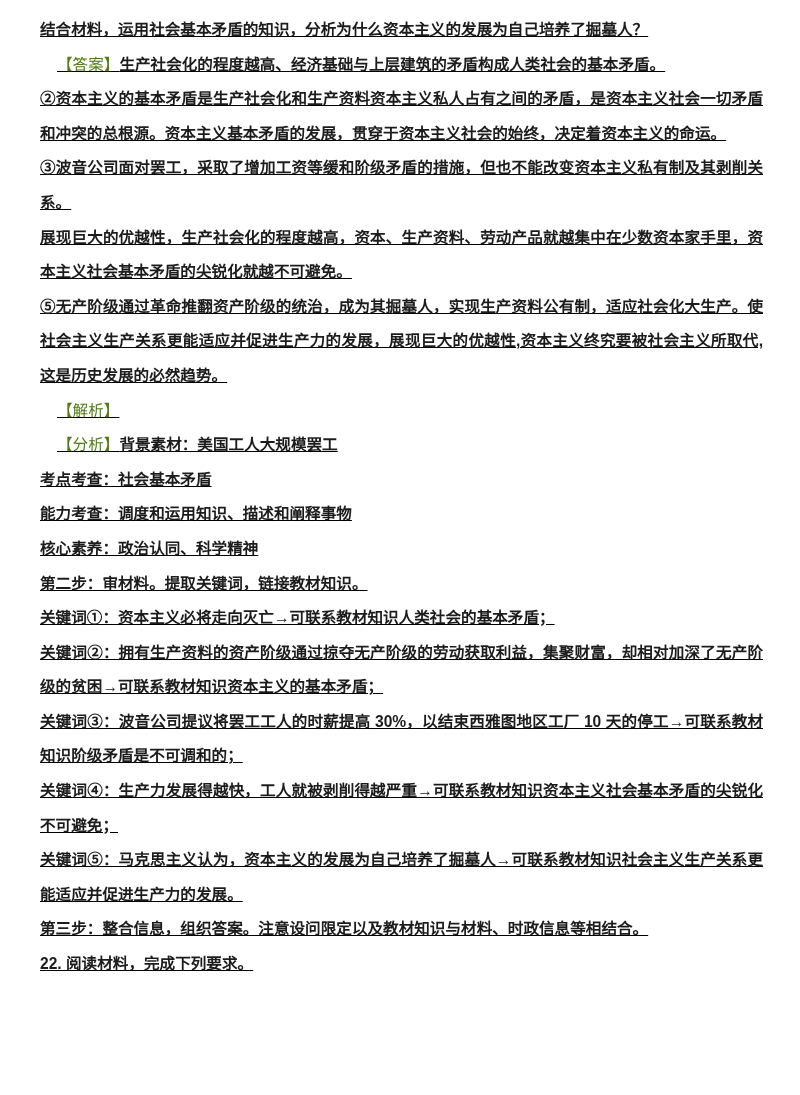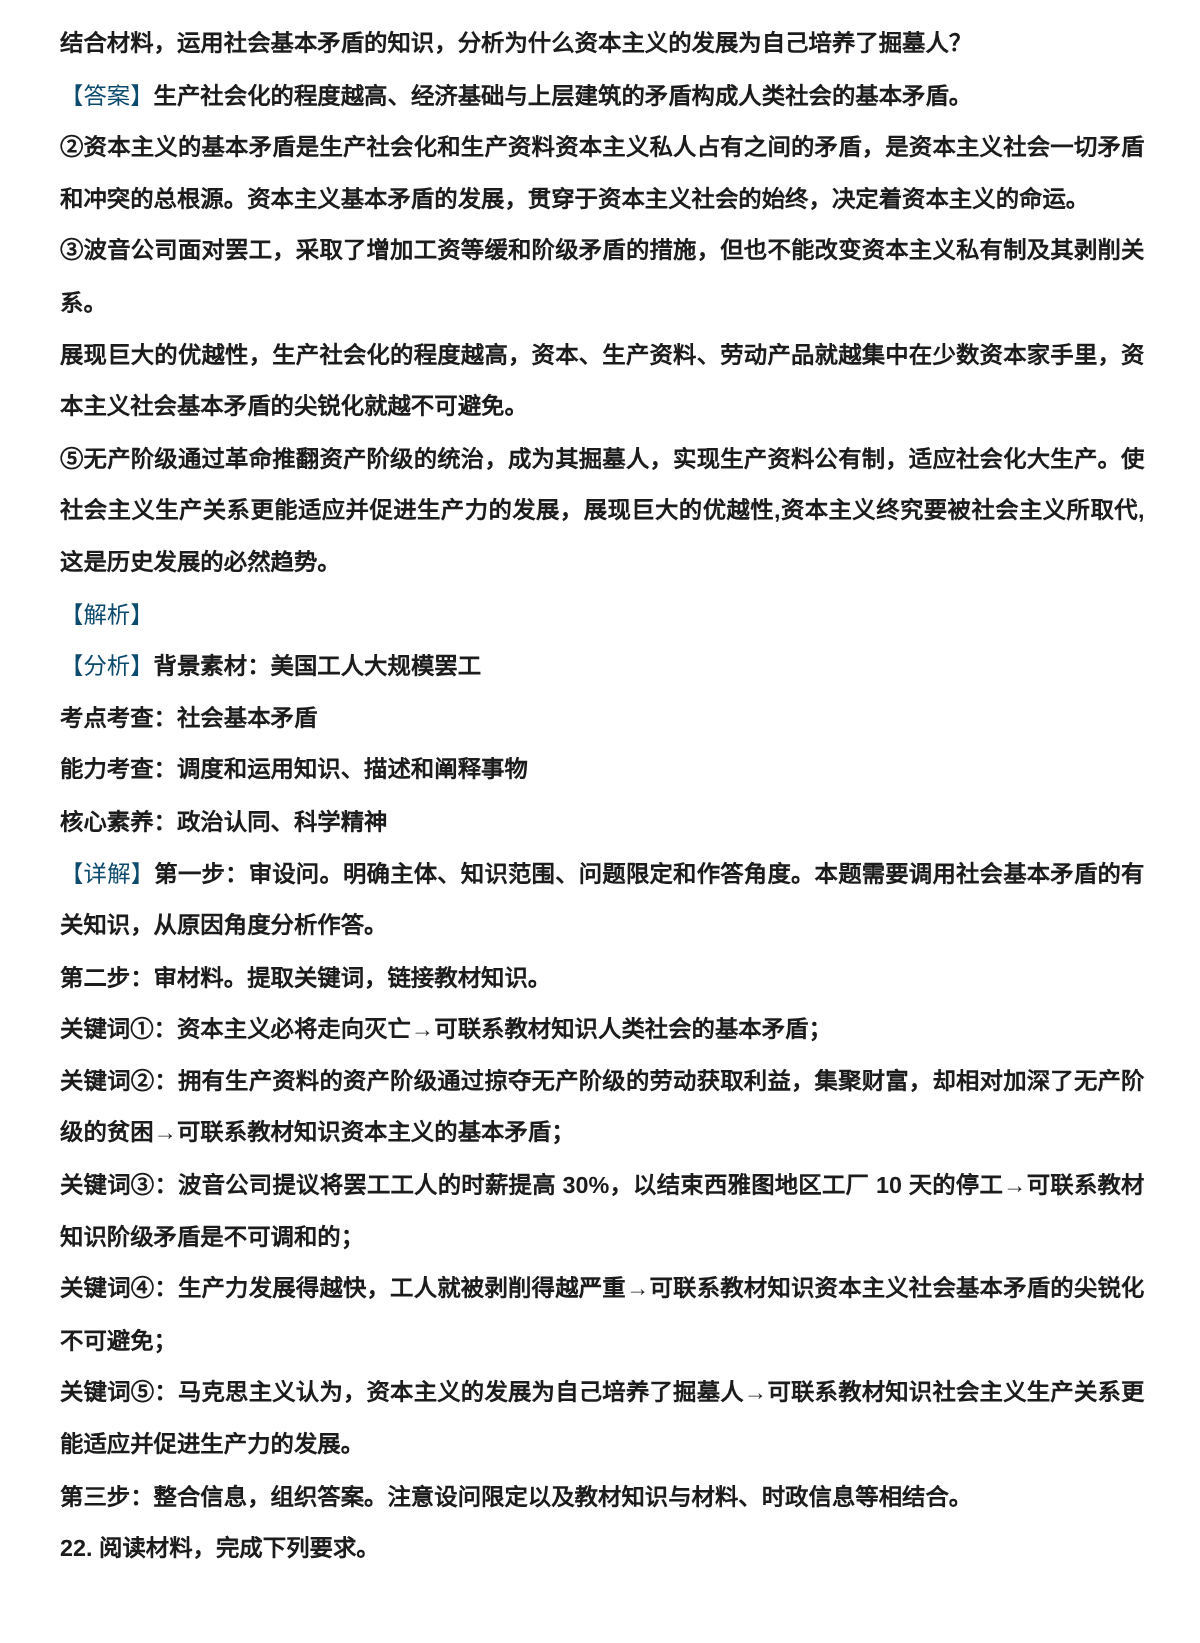--- a/index.html
+++ b/index.html
@@ -11,59 +11,60 @@
     width: 800px;
     height: 1095px;
     overflow: hidden;
     font-family: "Liberation Sans", sans-serif;
   }
   .page {
     width: 800px;
     height: 888px;
     background: #ffffff;
     box-sizing: border-box;
+    text-decoration: underline;
   }
   .doc {
     box-sizing: border-box;
     width: 800px;
     padding: 13px 37px 0 40px;
   }
   .para {
     margin: 0;
     padding: 0;
     font-size: 15.6px;
     line-height: 34.6px;
     text-align: justify;
     color: #1c1c1c;
     font-weight: 600;
     letter-spacing: 0;
     font-family: "Liberation Sans", sans-serif;
   }
   .label {
-    color: #0c4a6e;
+    color: #4d7c0f;
     font-weight: 400;
+    margin-left: 17px;
   }
 </style>
 </head>
 <body>
 
 <div class="page">
   <div class="doc" id="doc-body">
       <p class="para"><span>结合材料，运用社会基本矛盾的知识，分析为什么资本主义的发展为自己培养了掘墓人？</span></p>
       <p class="para"><span class="label">【答案】</span><span>生产社会化的程度越高、经济基础与上层建筑的矛盾构成人类社会的基本矛盾。</span></p>
       <p class="para"><span>②资本主义的基本矛盾是生产社会化和生产资料资本主义私人占有之间的矛盾，是资本主义社会一切矛盾和冲突的总根源。资本主义基本矛盾的发展，贯穿于资本主义社会的始终，决定着资本主义的命运。</span></p>
       <p class="para"><span>③波音公司面对罢工，采取了增加工资等缓和阶级矛盾的措施，但也不能改变资本主义私有制及其剥削关系。</span></p>
       <p class="para"><span>展现巨大的优越性，生产社会化的程度越高，资本、生产资料、劳动产品就越集中在少数资本家手里，资本主义社会基本矛盾的尖锐化就越不可避免。</span></p>
       <p class="para"><span>⑤无产阶级通过革命推翻资产阶级的统治，成为其掘墓人，实现生产资料公有制，适应社会化大生产。使社会主义生产关系更能适应并促进生产力的发展，展现巨大的优越性,资本主义终究要被社会主义所取代,这是历史发展的必然趋势。</span></p>
       <p class="para"><span class="label">【解析】</span><span></span></p>
       <p class="para"><span class="label">【分析】</span><span>背景素材：美国工人大规模罢工</span></p>
       <p class="para"><span>考点考查：社会基本矛盾</span></p>
       <p class="para"><span>能力考查：调度和运用知识、描述和阐释事物</span></p>
       <p class="para"><span>核心素养：政治认同、科学精神</span></p>
-      <p class="para"><span class="label">【详解】</span><span>第一步：审设问。明确主体、知识范围、问题限定和作答角度。本题需要调用社会基本矛盾的有关知识，从原因角度分析作答。</span></p>
       <p class="para"><span>第二步：审材料。提取关键词，链接教材知识。</span></p>
       <p class="para"><span>关键词①：资本主义必将走向灭亡→可联系教材知识人类社会的基本矛盾；</span></p>
       <p class="para"><span>关键词②：拥有生产资料的资产阶级通过掠夺无产阶级的劳动获取利益，集聚财富，却相对加深了无产阶级的贫困→可联系教材知识资本主义的基本矛盾；</span></p>
       <p class="para"><span>关键词③：波音公司提议将罢工工人的时薪提高 30%，以结束西雅图地区工厂 10 天的停工→可联系教材知识阶级矛盾是不可调和的；</span></p>
       <p class="para"><span>关键词④：生产力发展得越快，工人就被剥削得越严重→可联系教材知识资本主义社会基本矛盾的尖锐化不可避免；</span></p>
       <p class="para"><span>关键词⑤：马克思主义认为，资本主义的发展为自己培养了掘墓人→可联系教材知识社会主义生产关系更能适应并促进生产力的发展。</span></p>
       <p class="para"><span>第三步：整合信息，组织答案。注意设问限定以及教材知识与材料、时政信息等相结合。</span></p>
       <p class="para"><span>22. 阅读材料，完成下列要求。</span></p>
     </div>
 </div>

